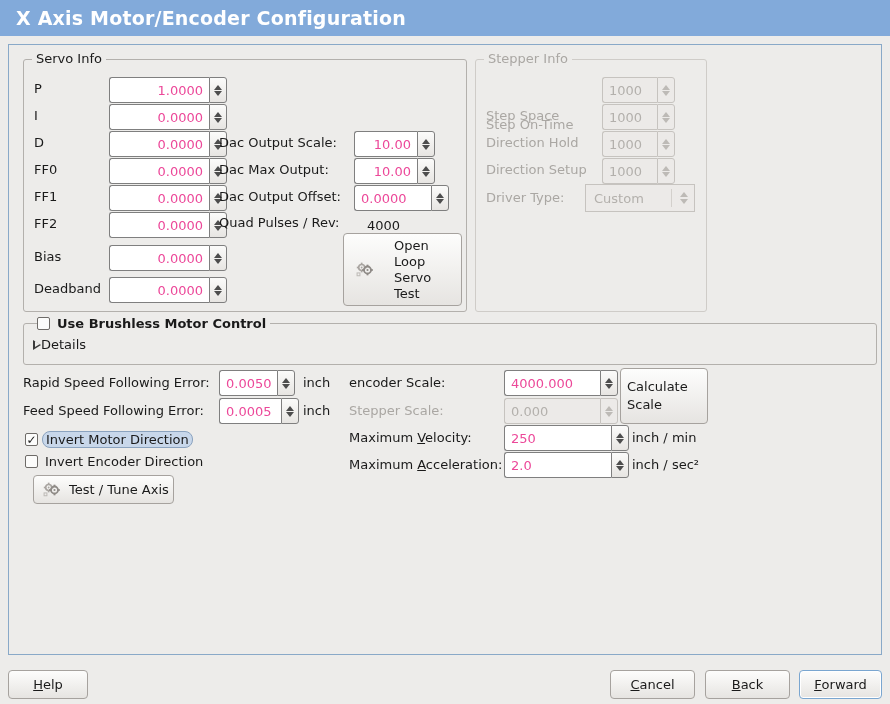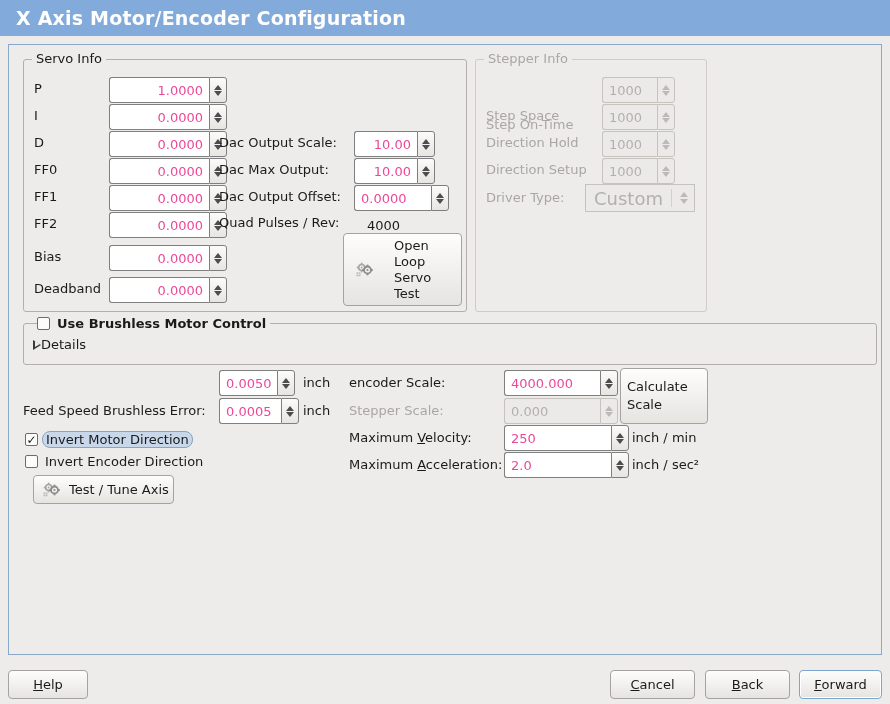--- a/index.html
+++ b/index.html
@@ -99,21 +99,21 @@
   .spin.dis .stepper .dn { border-top-color: #bdbab6; }
 
   
   .combo {
     position: absolute; height: 28px;
     display: flex; align-items: center;
     border: 1px solid #c6c3bf; border-radius: 0;
     background: #eceae8;
     color: #b3b0ac;
     padding-left: 8px;
-    font-size: 18px;
+    font-size: 13px;
   }
   .combo .sep {
     position: absolute; right: 22px; top: 4px; bottom: 4px;
     width: 1px; background: #d3d0cc;
   }
   .combo .arrows {
     position: absolute; right: 6px; top: 50%;
     transform: translateY(-50%);
     display: flex; flex-direction: column; gap: 2px;
   }
@@ -380,30 +380,31 @@
         <span class="txt bold">Use Brushless Motor Control</span>
       </span>
     </div>
 
     <div class="expander" style="left:10px; top:14px;">
       <span class="tri"></span>
       <span>Details</span>
     </div>
   </div>
 
+  <div class="lbl" style="left:14px; top:330px;">Rapid Speed Following Error:</div>
   <div class="spin" style="left:210px; top:325px; width:76px;">
     <div class="entry">0.0050</div>
     <div class="stepper">
         <div class="ar up"></div>
         <div class="ar dn"></div>
       </div>
   </div>
   <div class="lbl" style="left:294px; top:330px;">inch</div>
 
-  <div class="lbl" style="left:14px; top:358px;">Feed Speed Brushless Error:</div>
+  <div class="lbl" style="left:14px; top:358px;">Feed Speed Following Error:</div>
   <div class="spin" style="left:210px; top:353px; width:80px;">
     <div class="entry">0.0005</div>
     <div class="stepper">
         <div class="ar up"></div>
         <div class="ar dn"></div>
       </div>
   </div>
   <div class="lbl" style="left:294px; top:358px;">inch</div>
 
   <div class="chk" style="left:16px; top:387px;">

